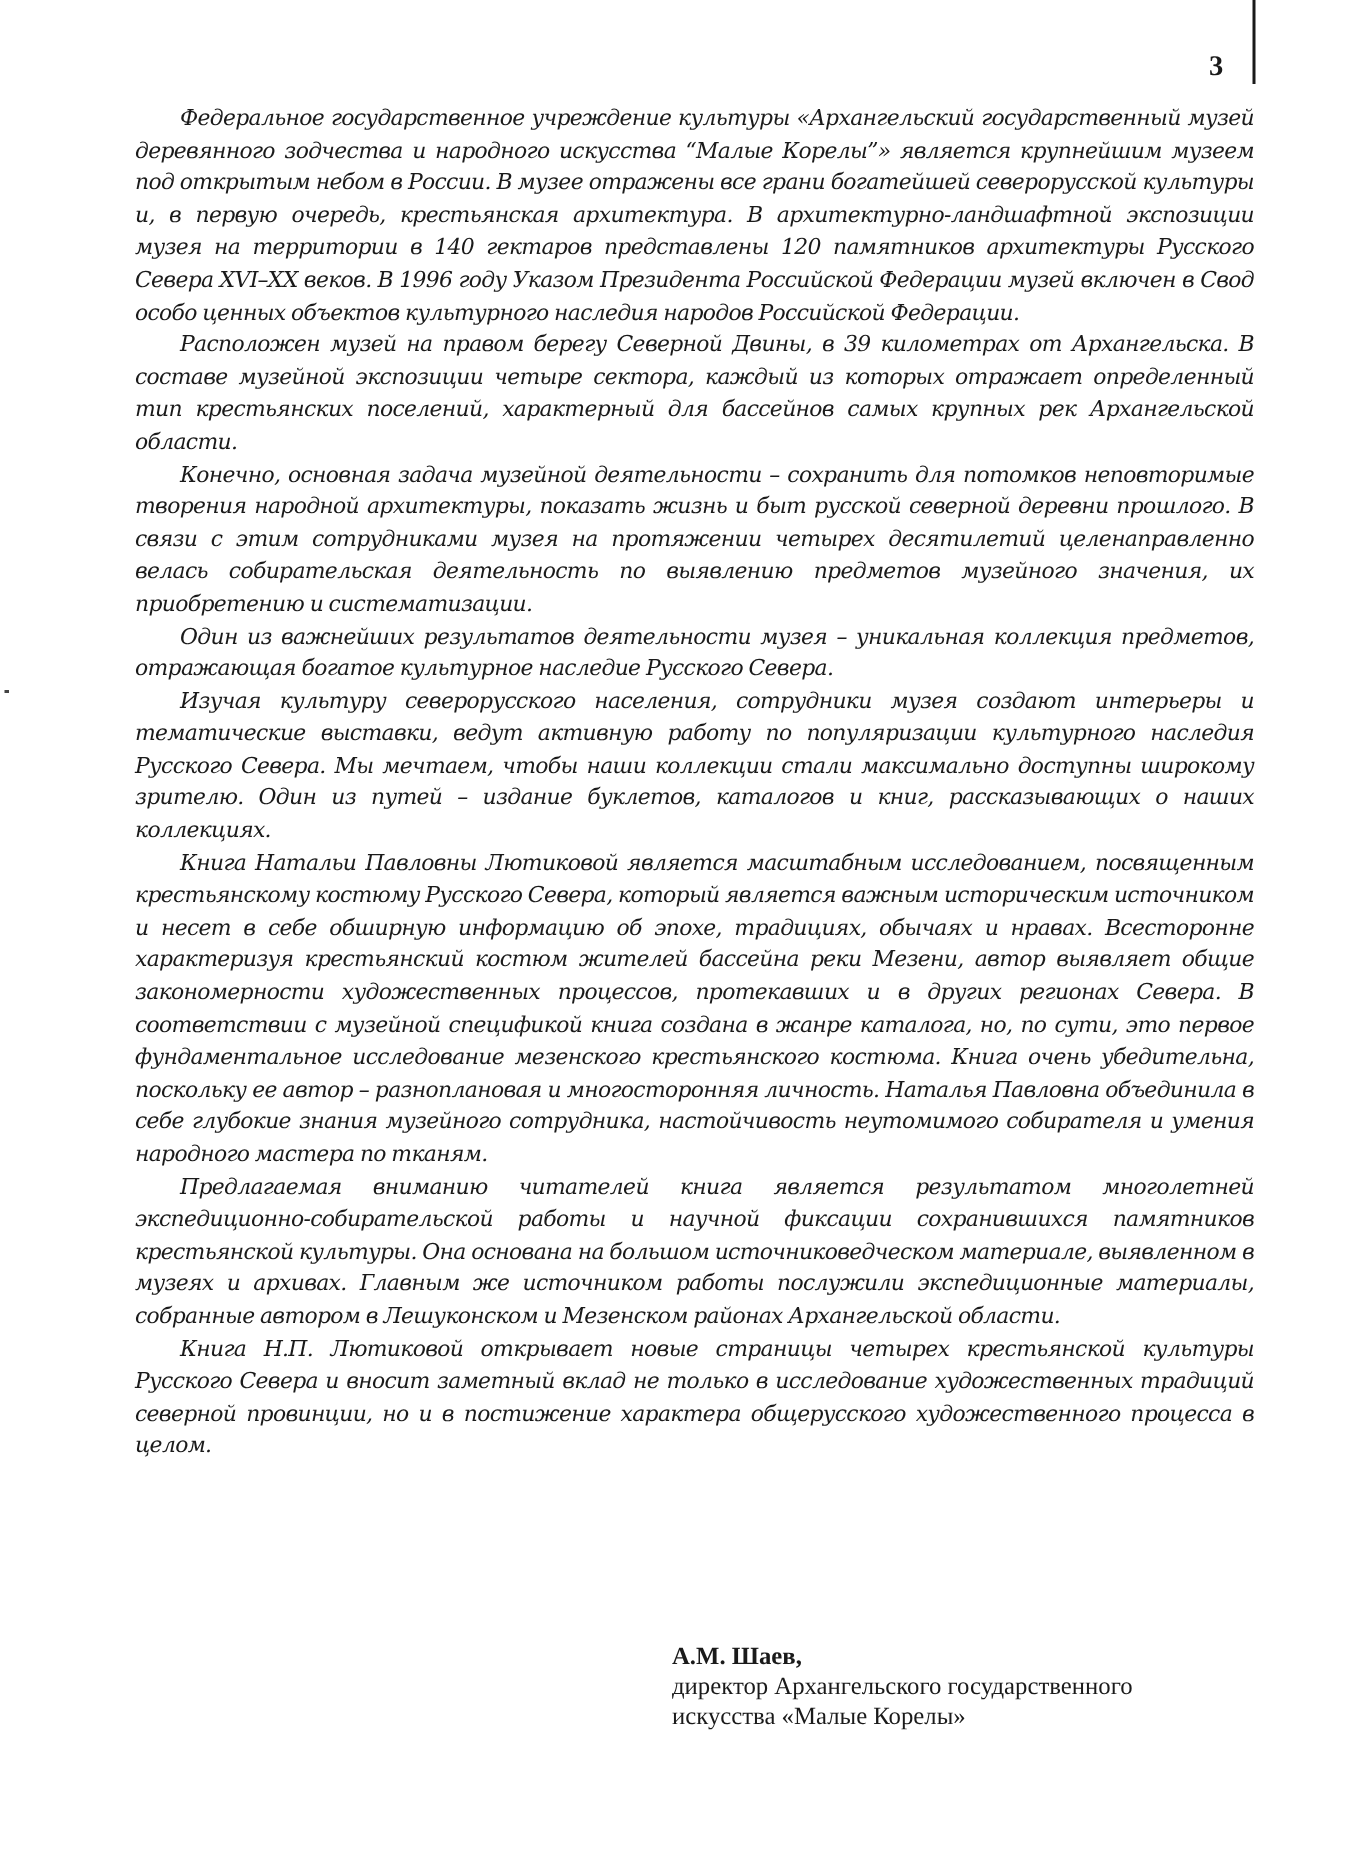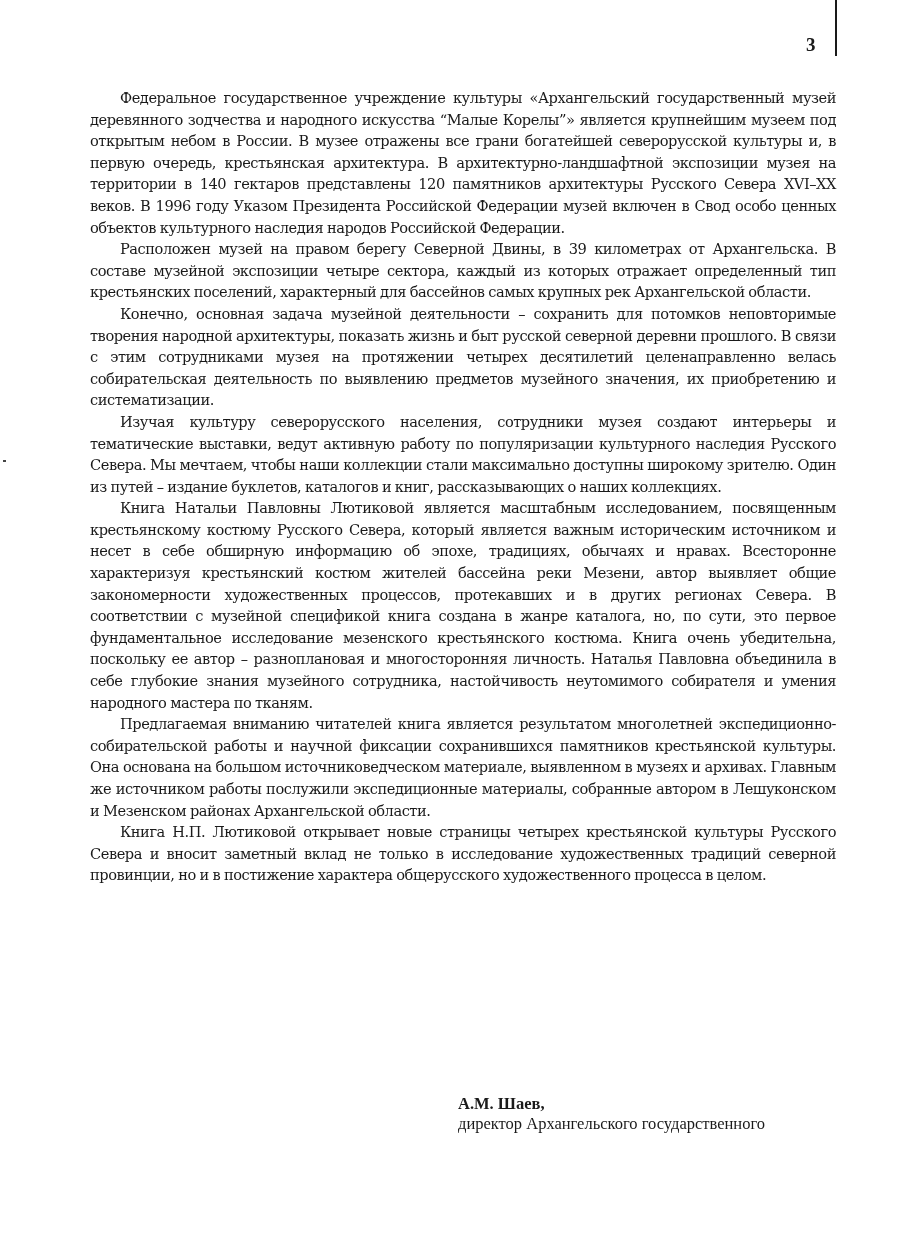--- a/index.html
+++ b/index.html
@@ -1,37 +1,39 @@
 <!DOCTYPE html>
 <html><head>
 <meta charset="utf-8">
 <style>
   html, body { margin: 0; padding: 0; background: #ffffff; }
   body { width: 900px; height: 1244px; position: relative; overflow: hidden; color: #1a1a1a; }
   .page-rule { position: absolute; left: 835px; top: 0; width: 2px; height: 56px; background: #1a1a1a; }
   .page-number { position: absolute; left: 806px; top: 34px; font-family: "Liberation Serif", serif; font-size: 19px; font-weight: bold; }
-  .body-text { position: absolute; left: 90px; top: 87px; width: 746px; font-family: "DejaVu Serif", serif; font-size: 14.6px; line-height: 21.6px; letter-spacing: -0.45px; word-spacing: -0.5px; text-align: justify; hyphens: manual; }
+  .body-text { position: absolute; left: 90px; top: 68px; width: 746px; font-family: "DejaVu Serif", serif; font-style: italic; font-size: 14.6px; line-height: 21.6px; letter-spacing: -0.45px; word-spacing: -0.5px; text-align: justify; hyphens: manual; }
   .body-text p { margin: 0; text-indent: 30px; }
   .stray-mark { position: absolute; left: 3px; top: 460px; width: 3px; height: 2px; background: #444; }
-  .signature { position: absolute; left: 458px; top: 1094px; font-family: "Liberation Serif", serif; font-size: 16.5px; line-height: 20px; }
+  .signature { position: absolute; left: 448px; top: 1094px; font-family: "Liberation Serif", serif; font-size: 16.5px; line-height: 20px; }
   .sig-name { font-weight: bold; }
 </style>
 </head>
 <body>
 
 <div class="page-rule"></div>
 <div class="page-number">3</div>
 <div class="stray-mark"></div>
 
 <div class="body-text">
   <p>Федеральное государственное учреждение культуры «Архангельский государственный музей деревянного зодчества и народного искусства “Малые Корелы”» является крупнейшим музеем под открытым небом в России. В музее отражены все грани богатейшей северорусской культуры и, в первую очередь, крестьянская архитектура. В архитектурно-ландшафтной экспозиции музея на территории в 140 гектаров представлены 120 памятников архитектуры Русского Севера XVI–XX веков. В 1996 году Указом Президента Российской Федерации музей включен в Свод особо ценных объектов культурного наследия народов Российской Федерации.</p>
   <p>Расположен музей на правом берегу Северной Двины, в 39 километрах от Архангельска. В составе музейной экспозиции четыре сектора, каждый из которых отражает определенный тип крестьянских поселений, характерный для бассейнов самых крупных рек Архангельской области.</p>
   <p>Конечно, основная задача музейной деятельности – сохранить для потомков неповторимые творения народной архитектуры, показать жизнь и быт русской северной деревни прошлого. В связи с этим сотрудниками музея на протяжении четырех десятилетий целенаправленно велась собирательская деятельность по выявлению предметов музейного значения, их приобретению и систематизации.</p>
+  <p>Один из важнейших результатов деятельности музея – уникальная коллекция предметов, отражающая богатое культурное наследие Русского Севера.</p>
   <p>Изучая культуру северорусского населения, сотрудники музея создают интерьеры и тематические выставки, ведут активную работу по популяризации культурного наследия Русского Севера. Мы мечтаем, чтобы наши коллекции стали максимально доступны широкому зрителю. Один из путей – издание буклетов, каталогов и книг, рассказывающих о наших коллекциях.</p>
   <p>Книга Натальи Павловны Лютиковой является масштабным исследованием, посвященным крестьянскому костюму Русского Севера, который является важным историческим источником и несет в себе обширную информацию об эпохе, традициях, обычаях и нравах. Всесторонне характеризуя крестьянский костюм жителей бассейна реки Мезени, автор выявляет общие закономерности художественных процессов, протекавших и в других регионах Севера. В соответствии с музейной спецификой книга создана в жанре каталога, но, по сути, это первое фундаментальное исследование мезенского крестьянского костюма. Книга очень убедительна, поскольку ее автор – разноплановая и многосторонняя личность. Наталья Павловна объединила в себе глубокие знания музейного сотрудника, настойчивость неутомимого собирателя и умения народного мастера по тканям.</p>
   <p>Предлагаемая вниманию читателей книга является результатом многолетней экспедиционно-собирательской работы и научной фиксации сохранившихся памятников крестьянской культуры. Она основана на большом источниковедческом материале, выявленном в музеях и архивах. Главным же источником работы послужили экспедиционные материалы, собранные автором в Лешуконском и Мезенском районах Архангельской области.</p>
   <p>Книга Н.П. Лютиковой открывает новые страницы четырех крестьянской культуры Русского Севера и вносит заметный вклад не только в исследование художественных традиций северной провинции, но и в постижение характера общерусского художественного процесса в целом.</p>
 </div>
 
 <div class="signature">
   <div class="sig-name">А.М. Шаев,</div>
   <div>директор Архангельского государственного</div>
+  <div>искусства «Малые Корелы»</div>
 </div>
 
 </body></html>

